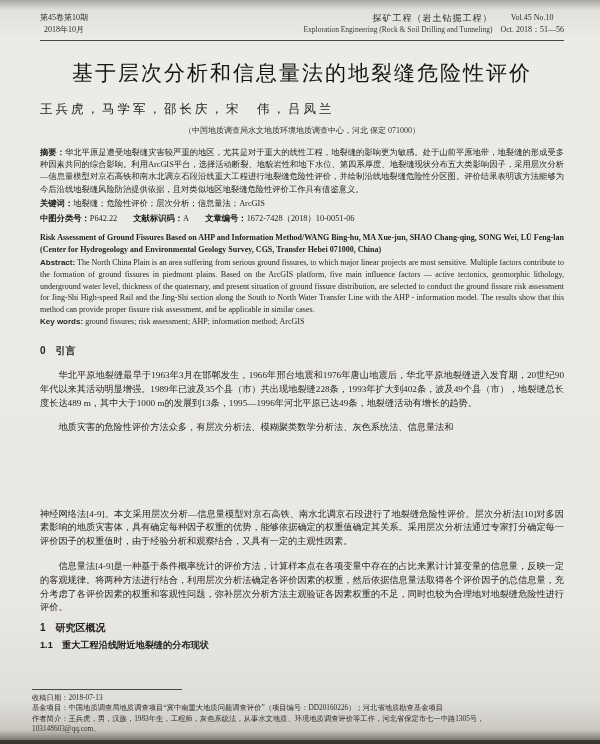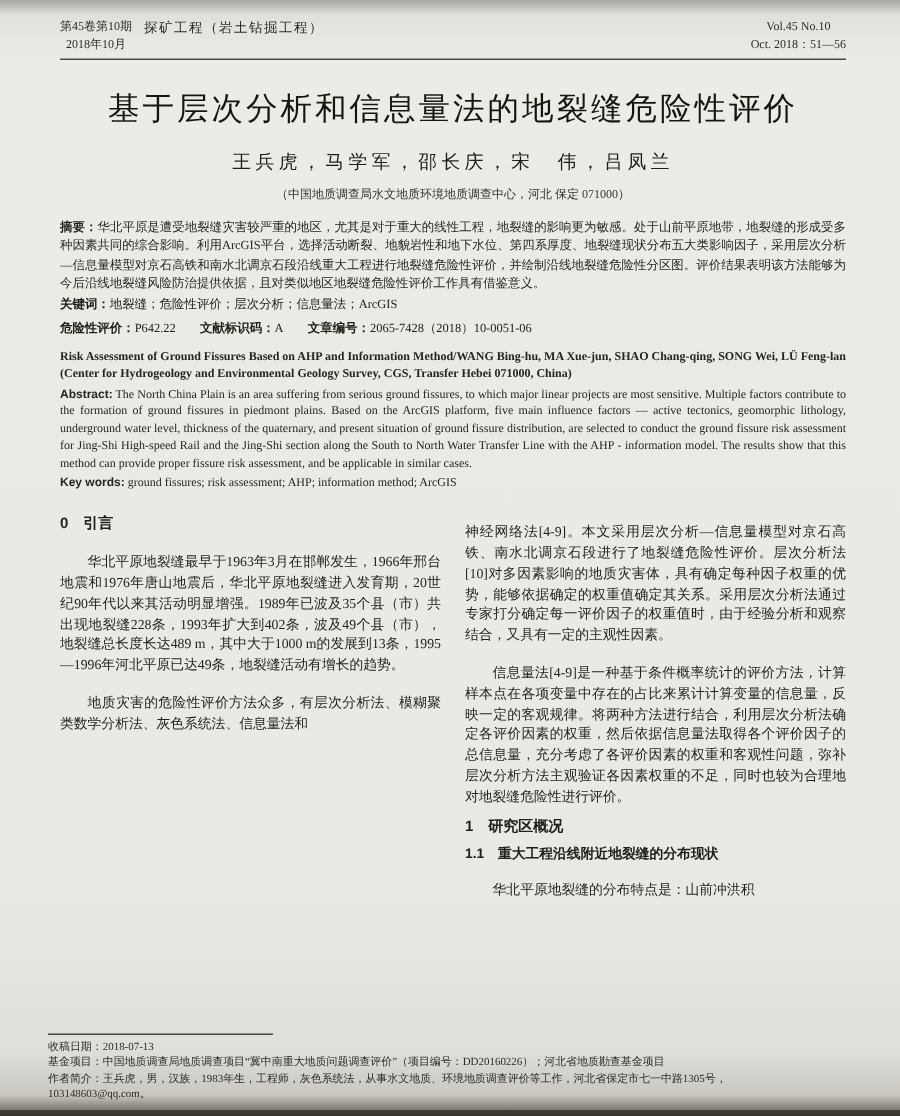--- a/index.html
+++ b/index.html
@@ -13,43 +13,43 @@
   }
   .page {
     position:absolute; inset:0;
     background:linear-gradient(180deg,#a9a7a2 0px,#e2e0db 10px,#ecebe6 40px,#eae8e3 600px,#e0ded9 700px,#c9c7c0 730px,#6d6a62 742px,#35332e 744px);
     padding:12px 36px 0 40px;
   }
   
   .journal-header { display:flex; justify-content:space-between; align-items:flex-start;
     font-size:8px; line-height:1.45; color:#2c2b28; }
   .jh-side { text-align:center; white-space:nowrap; }
-  .jh-center { text-align:left; flex:1; padding:0 8px; }
+  .jh-center { text-align:right; flex:1; padding:0 8px; }
   .jh-journal-cn { font-size:9px; letter-spacing:1px; }
   .jh-journal-en { font-size:7.5px; color:#3a3935; }
   .header-rule { border:none; border-top:1.5px solid #4a4843; margin-top:4px; }
   
   .title { font-size:21px; font-weight:normal; text-align:center; margin-top:18px;
     letter-spacing:2px; font-family:"Liberation Sans","DejaVu Sans",sans-serif; color:#161511; }
-  .authors { text-align:center; font-size:12.5px; margin-top:14px; letter-spacing:3px; }
+  .authors { font-size:12.5px; margin-top:14px; letter-spacing:3px; }
   .affiliation { text-align:center; font-size:8px; margin-top:7px; color:#34332f; }
   
   .abstract { font-size:8.3px; line-height:1.48; text-align:justify; margin-top:10px; color:#26251f; }
   .keywords { font-size:8.3px; line-height:1.48; text-align:justify; margin-top:1px; }
   .meta-line { font-size:8.3px; margin-top:3px; }
   .meta-line .pair { margin-right:14px; }
   .lbl { font-weight:bold; font-family:"Liberation Sans","DejaVu Sans",sans-serif; }
   
   .english { margin-top:8px; font-size:8px; line-height:1.45; text-align:justify; color:#262520; }
   .en-title { font-weight:bold; }
   .en-abstract { margin-top:2px; }
   .en-keywords { margin-top:1px; }
   
   .columns { display:flex; gap:16px; margin-top:10px; height:318px; overflow:hidden;
-    font-size:9.2px; line-height:1.5; text-align:justify; color:#201f1a; }
+    font-size:9.2px; line-height:1.5; text-align:justify; color:#201f1a;flex-direction:column; }
   .col { flex:1; min-width:0; }
   .col h2 { font-size:10px; font-family:"Liberation Sans","DejaVu Sans",sans-serif;
     font-weight:bold; margin:5px 0 4px; }
   .col h3 { font-size:9.2px; font-family:"Liberation Sans","DejaVu Sans",sans-serif;
     font-weight:bold; margin:4px 0 3px; }
   .col p { text-indent:2em;margin-top:11px; }
   .col p.no-indent { text-indent:0; }
   
   .footnote { position:absolute; left:32px; right:36px; bottom:9px;
     font-size:7.3px; line-height:1.45; color:#2b2a26; text-align:justify; }
@@ -62,61 +62,61 @@
 
 <div class="page">
 
   <div class="journal-header">
     <div class="jh-side">
       <div>第45卷第10期</div>
       <div>2018年10月</div>
     </div>
     <div class="jh-center">
       <div class="jh-journal-cn">探矿工程（岩土钻掘工程）</div>
+      <div class="jh-journal-en">Exploration Engineering (Rock &amp; Soil Drilling and Tunneling)</div>
     </div>
     <div class="jh-side">
       <div>Vol.45 No.10</div>
       <div>Oct. 2018：51—56</div>
     </div>
   </div>
 
   <hr class="header-rule">
 
   <h1 class="title">基于层次分析和信息量法的地裂缝危险性评价</h1>
   <div class="authors">王兵虎，马学军，邵长庆，宋　伟，吕凤兰</div>
   <div class="affiliation">（中国地质调查局水文地质环境地质调查中心，河北 保定 071000）</div>
 
   <p class="abstract"><span class="lbl">摘要：</span><span>华北平原是遭受地裂缝灾害较严重的地区，尤其是对于重大的线性工程，地裂缝的影响更为敏感。处于山前平原地带，地裂缝的形成受多种因素共同的综合影响。利用ArcGIS平台，选择活动断裂、地貌岩性和地下水位、第四系厚度、地裂缝现状分布五大类影响因子，采用层次分析—信息量模型对京石高铁和南水北调京石段沿线重大工程进行地裂缝危险性评价，并绘制沿线地裂缝危险性分区图。评价结果表明该方法能够为今后沿线地裂缝风险防治提供依据，且对类似地区地裂缝危险性评价工作具有借鉴意义。</span></p>
 
   <p class="keywords"><span class="lbl">关键词：</span><span>地裂缝；危险性评价；层次分析；信息量法；ArcGIS</span></p>
 
   <p class="meta-line">
-    <span class="pair"><span class="lbl">危险性评价：</span><span>P642.22</span></span>
+    <span class="pair"><span class="lbl">中图分类号：</span><span>P642.22</span></span>
     <span class="pair"><span class="lbl">文献标识码：</span><span>A</span></span>
-    <span class="pair"><span class="lbl">文章编号：</span><span>2065-7428（2018）10-0051-06</span></span>
+    <span class="pair"><span class="lbl">文章编号：</span><span>1672-7428（2018）10-0051-06</span></span>
   </p>
 
   <div class="english">
     <p class="en-title">Risk Assessment of Ground Fissures Based on AHP and Information Method/WANG Bing-hu, MA Xue-jun, SHAO Chang-qing, SONG Wei, LÜ Feng-lan (Center for Hydrogeology and Environmental Geology Survey, CGS, Transfer Hebei 071000, China)</p>
     <p class="en-abstract"><span class="lbl">Abstract:</span> <span>The North China Plain is an area suffering from serious ground fissures, to which major linear projects are most sensitive. Multiple factors contribute to the formation of ground fissures in piedmont plains. Based on the ArcGIS platform, five main influence factors — active tectonics, geomorphic lithology, underground water level, thickness of the quaternary, and present situation of ground fissure distribution, are selected to conduct the ground fissure risk assessment for Jing-Shi High-speed Rail and the Jing-Shi section along the South to North Water Transfer Line with the AHP - information model. The results show that this method can provide proper fissure risk assessment, and be applicable in similar cases.</span></p>
     <p class="en-keywords"><span class="lbl">Key words:</span> <span>ground fissures; risk assessment; AHP; information method; ArcGIS</span></p>
   </div>
 
   <div class="columns">
     <div class="col">
       <h2>0　引言</h2>
       <p>华北平原地裂缝最早于1963年3月在邯郸发生，1966年邢台地震和1976年唐山地震后，华北平原地裂缝进入发育期，20世纪90年代以来其活动明显增强。1989年已波及35个县（市）共出现地裂缝228条，1993年扩大到402条，波及49个县（市），地裂缝总长度长达489 m，其中大于1000 m的发展到13条，1995—1996年河北平原已达49条，地裂缝活动有增长的趋势。</p>
       <p>地质灾害的危险性评价方法众多，有层次分析法、模糊聚类数学分析法、灰色系统法、信息量法和</p>
     </div>
     <div class="col">
       <p class="no-indent">神经网络法[4-9]。本文采用层次分析—信息量模型对京石高铁、南水北调京石段进行了地裂缝危险性评价。层次分析法[10]对多因素影响的地质灾害体，具有确定每种因子权重的优势，能够依据确定的权重值确定其关系。采用层次分析法通过专家打分确定每一评价因子的权重值时，由于经验分析和观察结合，又具有一定的主观性因素。</p>
       <p>信息量法[4-9]是一种基于条件概率统计的评价方法，计算样本点在各项变量中存在的占比来累计计算变量的信息量，反映一定的客观规律。将两种方法进行结合，利用层次分析法确定各评价因素的权重，然后依据信息量法取得各个评价因子的总信息量，充分考虑了各评价因素的权重和客观性问题，弥补层次分析方法主观验证各因素权重的不足，同时也较为合理地对地裂缝危险性进行评价。</p>
       <h2>1　研究区概况</h2>
       <h3>1.1　重大工程沿线附近地裂缝的分布现状</h3>
-      <p>华北平原地裂缝的分布特点是：山前冲洪积</p>
     </div>
   </div>
 
   <div class="footnote">
     <div class="footnote-rule"></div>
     <p>收稿日期：2018-07-13</p>
     <p>基金项目：中国地质调查局地质调查项目“冀中南重大地质问题调查评价”（项目编号：DD20160226）；河北省地质勘查基金项目</p>
     <p>作者简介：王兵虎，男，汉族，1983年生，工程师，灰色系统法，从事水文地质、环境地质调查评价等工作，河北省保定市七一中路1305号，</p>
     <p>103148603@qq.com。</p>
   </div>

